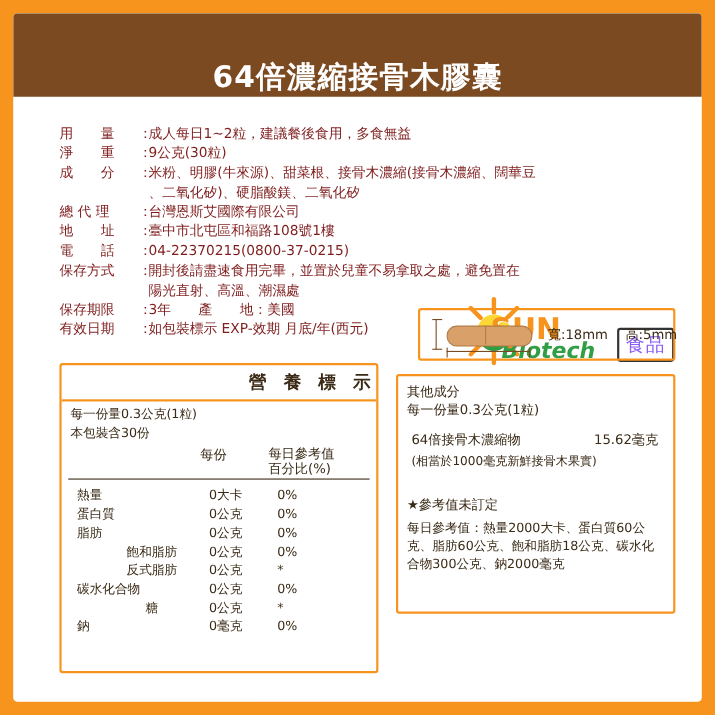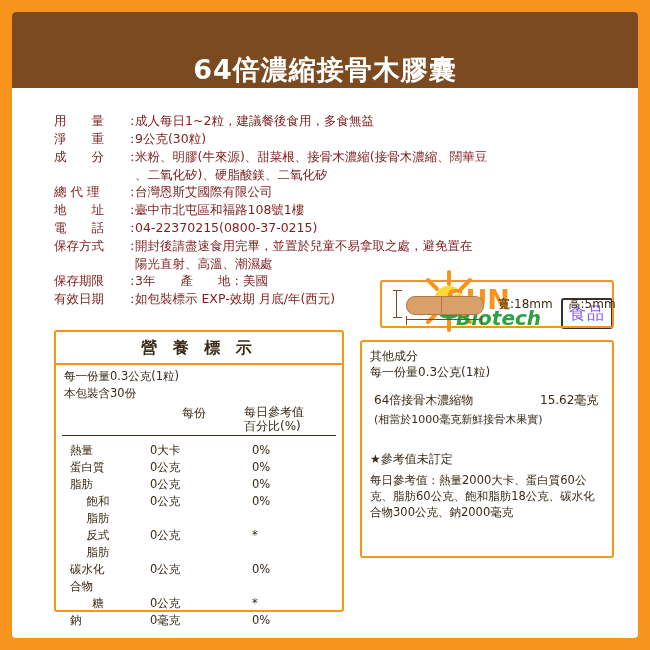--- a/index.html
+++ b/index.html
@@ -90,21 +90,21 @@
     left: 42px;
     top: 318px;
     width: 290px;
     border: 2px solid #f7941e;
     border-radius: 3px;
     box-sizing: border-box;
     height: 282px;
     background: #fff;
   }
   .nutri-title {
-    text-align: center;
+    text-align: right;
     font-size: 16px;
     font-weight: bold;
     color: #3a2a16;
     letter-spacing: 5px;
     padding: 6px 0 4px 0;
     border-bottom: 2px solid #f7941e;
   }
   .nutri-serving {
     font-size: 11.5px;
     color: #3a2a16;
@@ -124,21 +124,20 @@
   .nh-col1 { width: 62px; text-align: left; }
   .nh-col2 { width: 84px; text-align: left; line-height: 14px;}
   .nutri-rows {
     padding: 6px 6px 0 6px;
     font-size: 11.5px;
     color: #3a2a16;
   }
   .nutri-row {
     display: flex;
     line-height: 17px;
-    gap: 40px;
   }
   .nr-name { flex: 1; padding-left: 8px; }
   .nr-name.sub { padding-left: 24px; text-align: center; }
   .nr-val { width: 62px; text-align: left; }
   .nr-pct { width: 84px; text-align: left; }
   
   .right-col {
     position: absolute;
     left: 348px;
     top: 268px;

